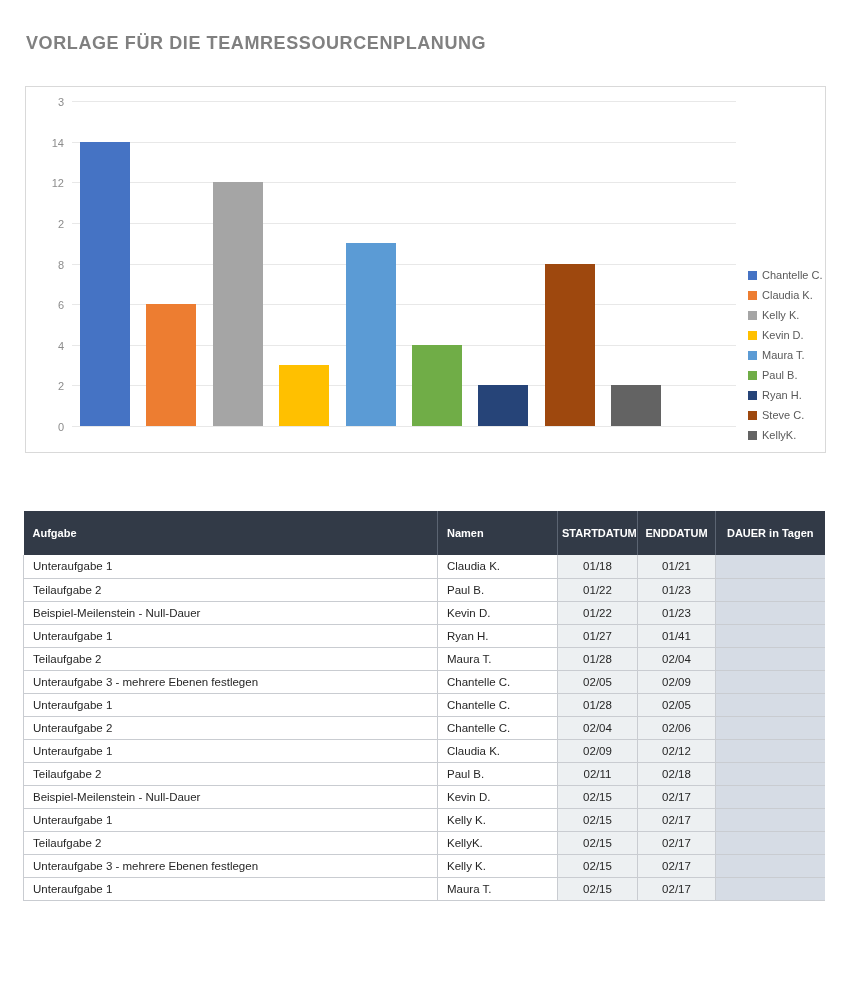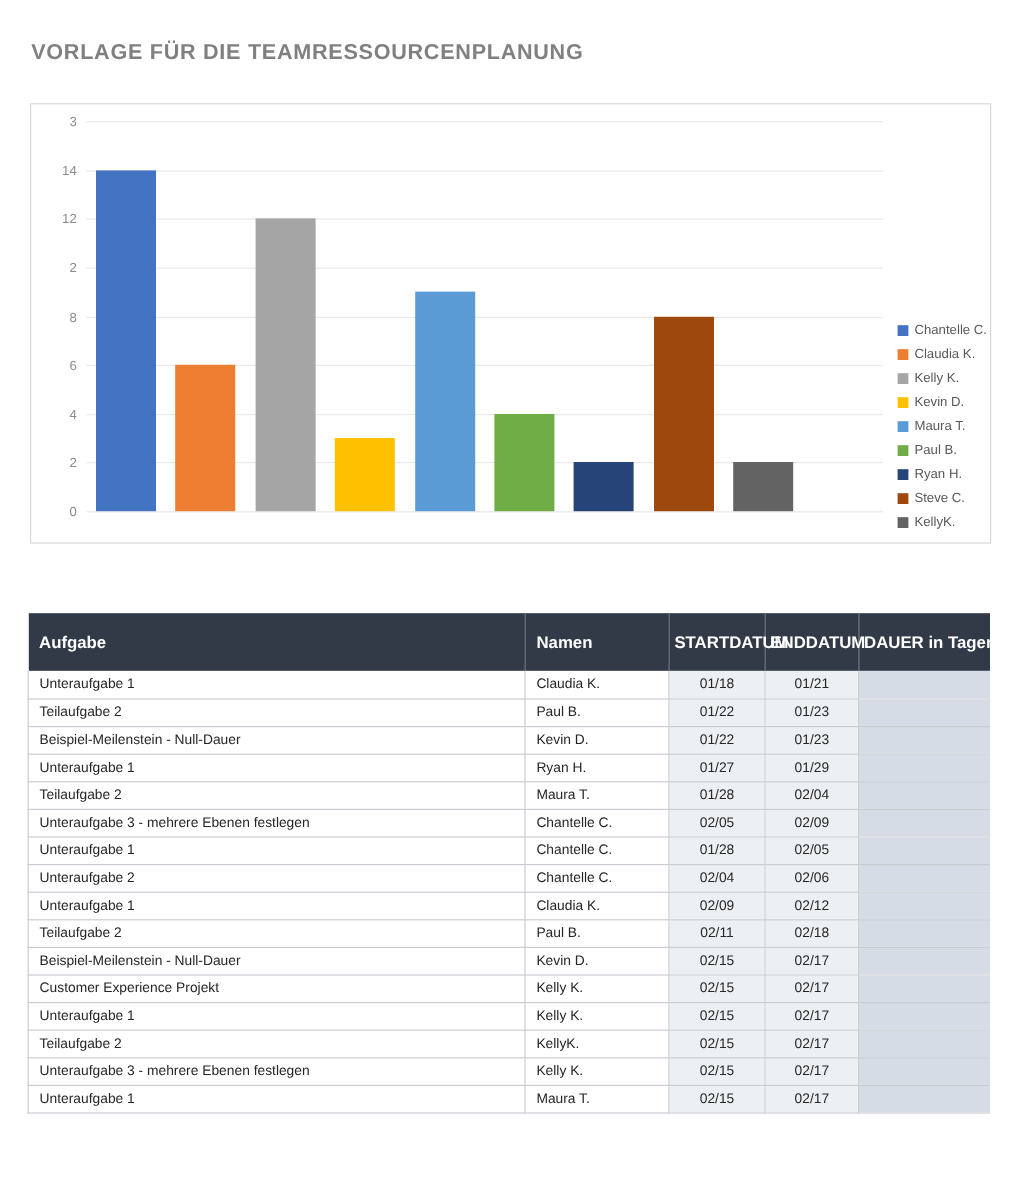--- a/index.html
+++ b/index.html
@@ -115,21 +115,21 @@
     left: 23px;
     top: 511px;
     width: 801px;
     border-collapse: collapse;
     table-layout: fixed;
     font-size: 11.5px;
   }
   #task-table th {
     background: #323a47;
     color: #ffffff;
-    font-size: 14px;
+    font-size: 11px;
     font-weight: bold;
     height: 25px;
     padding: 0 9px;
     text-align: left;
     border-right: 1px solid #5b6472;
     box-sizing: border-box;
     white-space: nowrap;
   }
   #task-table th.center { text-align: center; padding: 16px 4px; }
   #task-table th:last-child { border-right: none; }
@@ -304,21 +304,21 @@
         <td>Beispiel-Meilenstein - Null-Dauer</td>
         <td>Kevin D.</td>
         <td class="date">01/22</td>
         <td class="date">01/23</td>
         <td class="duration"></td>
       </tr>
       <tr>
         <td>Unteraufgabe 1</td>
         <td>Ryan H.</td>
         <td class="date">01/27</td>
-        <td class="date">01/29</td>
+        <td class="date">01/41</td>
         <td class="duration"></td>
       </tr>
       <tr>
         <td>Teilaufgabe 2</td>
         <td>Maura T.</td>
         <td class="date">01/28</td>
         <td class="date">02/04</td>
         <td class="duration"></td>
       </tr>
       <tr>
@@ -357,27 +357,20 @@
         <td class="duration"></td>
       </tr>
       <tr>
         <td>Beispiel-Meilenstein - Null-Dauer</td>
         <td>Kevin D.</td>
         <td class="date">02/15</td>
         <td class="date">02/17</td>
         <td class="duration"></td>
       </tr>
       <tr>
-        <td>Customer Experience Projekt</td>
-        <td>Kelly K.</td>
-        <td class="date">02/15</td>
-        <td class="date">02/17</td>
-        <td class="duration"></td>
-      </tr>
-      <tr>
         <td>Unteraufgabe 1</td>
         <td>Kelly K.</td>
         <td class="date">02/15</td>
         <td class="date">02/17</td>
         <td class="duration"></td>
       </tr>
       <tr>
         <td>Teilaufgabe 2</td>
         <td>KellyK.</td>
         <td class="date">02/15</td>

